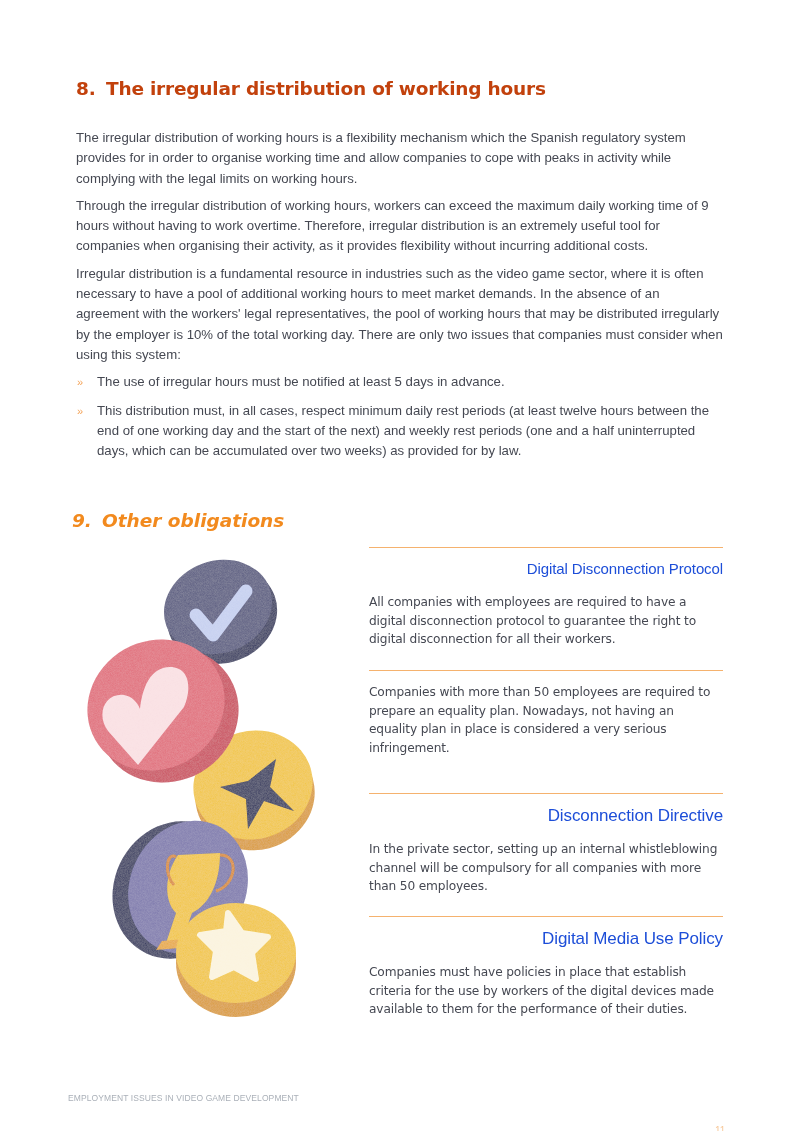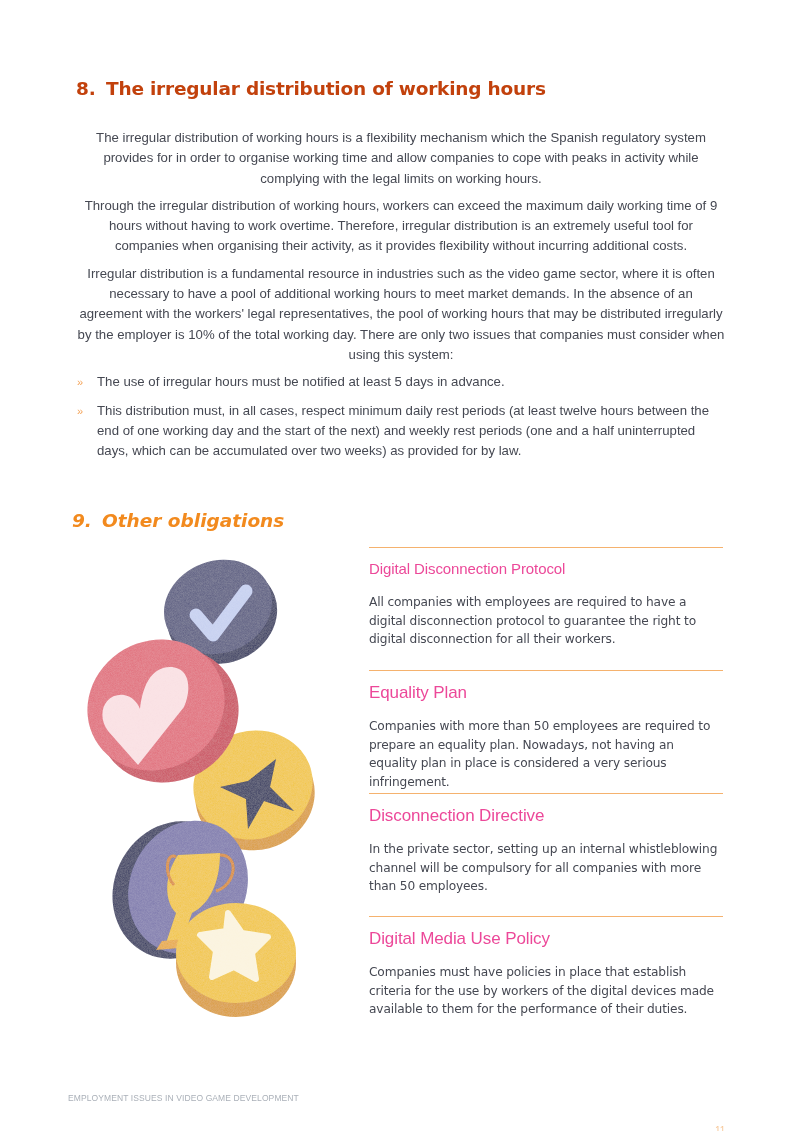--- a/index.html
+++ b/index.html
@@ -8,43 +8,44 @@
 
   .h1 {
     position: absolute; left: 76px; top: 78px;
     font-family: "DejaVu Sans", sans-serif; font-weight: bold;
     font-size: 18.5px; color: #c2410c; letter-spacing: -0.2px;
   }
   .h1 .num { display: inline-block; width: 30px; }
 
   .sec8 { position: absolute; left: 76px; top: 128px; width: 650px; }
   .sec8 p {
-    font-size: 13.2px; line-height: 20.3px; color: #454852; margin-bottom: 7px; text-align: center;
+    font-size: 13.2px; line-height: 20.3px; color: #454852; margin-bottom: 7px;
   }
   .bullets { list-style: none; margin-top: 2px; }
   .bullets li {
     position: relative; padding-left: 21px;
     font-size: 13.2px; line-height: 20.3px; color: #454852; margin-bottom: 8px;
   }
   .bullets li .mark {
     position: absolute; left: 1px; top: 0; color: #f4a45a; font-size: 11px;
   }
 
   .h2 {
     position: absolute; left: 72px; top: 510px;
     font-family: "DejaVu Sans", sans-serif; font-weight: bold;
     font-size: 18.5px; color: #f28a1e; font-style: italic;
   }
   .h2 .num { display: inline-block; width: 30px; }
 
   .ob-list { position: absolute; left: 369px; top: 547px; width: 354px; }
   .ob-item { border-top: 1.5px solid #f5b26e; padding-top: 12px; height: 123px; }
   .ob-item .title {
-    font-size: 17px; font-weight: normal; color: #ec4899; margin-bottom: 14px;
+    font-size: 17px; font-weight: normal; color: #1d4ed8; margin-bottom: 14px;
     letter-spacing: -0.1px;
+    text-align: right;
   }
   .ob-item:first-child .title { font-size: 15px; margin-bottom: 16px; }
   .ob-item .body {
     font-family: "DejaVu Sans", sans-serif;
     font-size: 12.2px; line-height: 18.5px; color: #454852; letter-spacing: -0.15px;
   }
 
   .illus { position: absolute; left: 80px; top: 555px; width: 240px; height: 475px; }
 
   .footer-left {
@@ -129,21 +130,20 @@
     <path d="M148 358 L162 378 L188 382 L172 398 L176 424 L154 412 L132 422 L136 396 L120 380 L146 376 Z" fill="#fbf3dd" stroke="#fbf3dd" stroke-width="6" stroke-linejoin="round"></path>
   </g>
 </svg>
 
 <div class="ob-list">
   <div class="ob-item">
     <div class="title">Digital Disconnection Protocol</div>
     <div class="body">All companies with employees are required to have a digital disconnection protocol to guarantee the right to digital disconnection for all their workers.</div>
   </div>
   <div class="ob-item">
-    <div class="title">Equality Plan</div>
     <div class="body">Companies with more than 50 employees are required to prepare an equality plan. Nowadays, not having an equality plan in place is considered a very serious infringement.</div>
   </div>
   <div class="ob-item">
     <div class="title">Disconnection Directive</div>
     <div class="body">In the private sector, setting up an internal whistleblowing channel will be compulsory for all companies with more than 50 employees.</div>
   </div>
   <div class="ob-item">
     <div class="title">Digital Media Use Policy</div>
     <div class="body">Companies must have policies in place that establish criteria for the use by workers of the digital devices made available to them for the performance of their duties.</div>
   </div>

